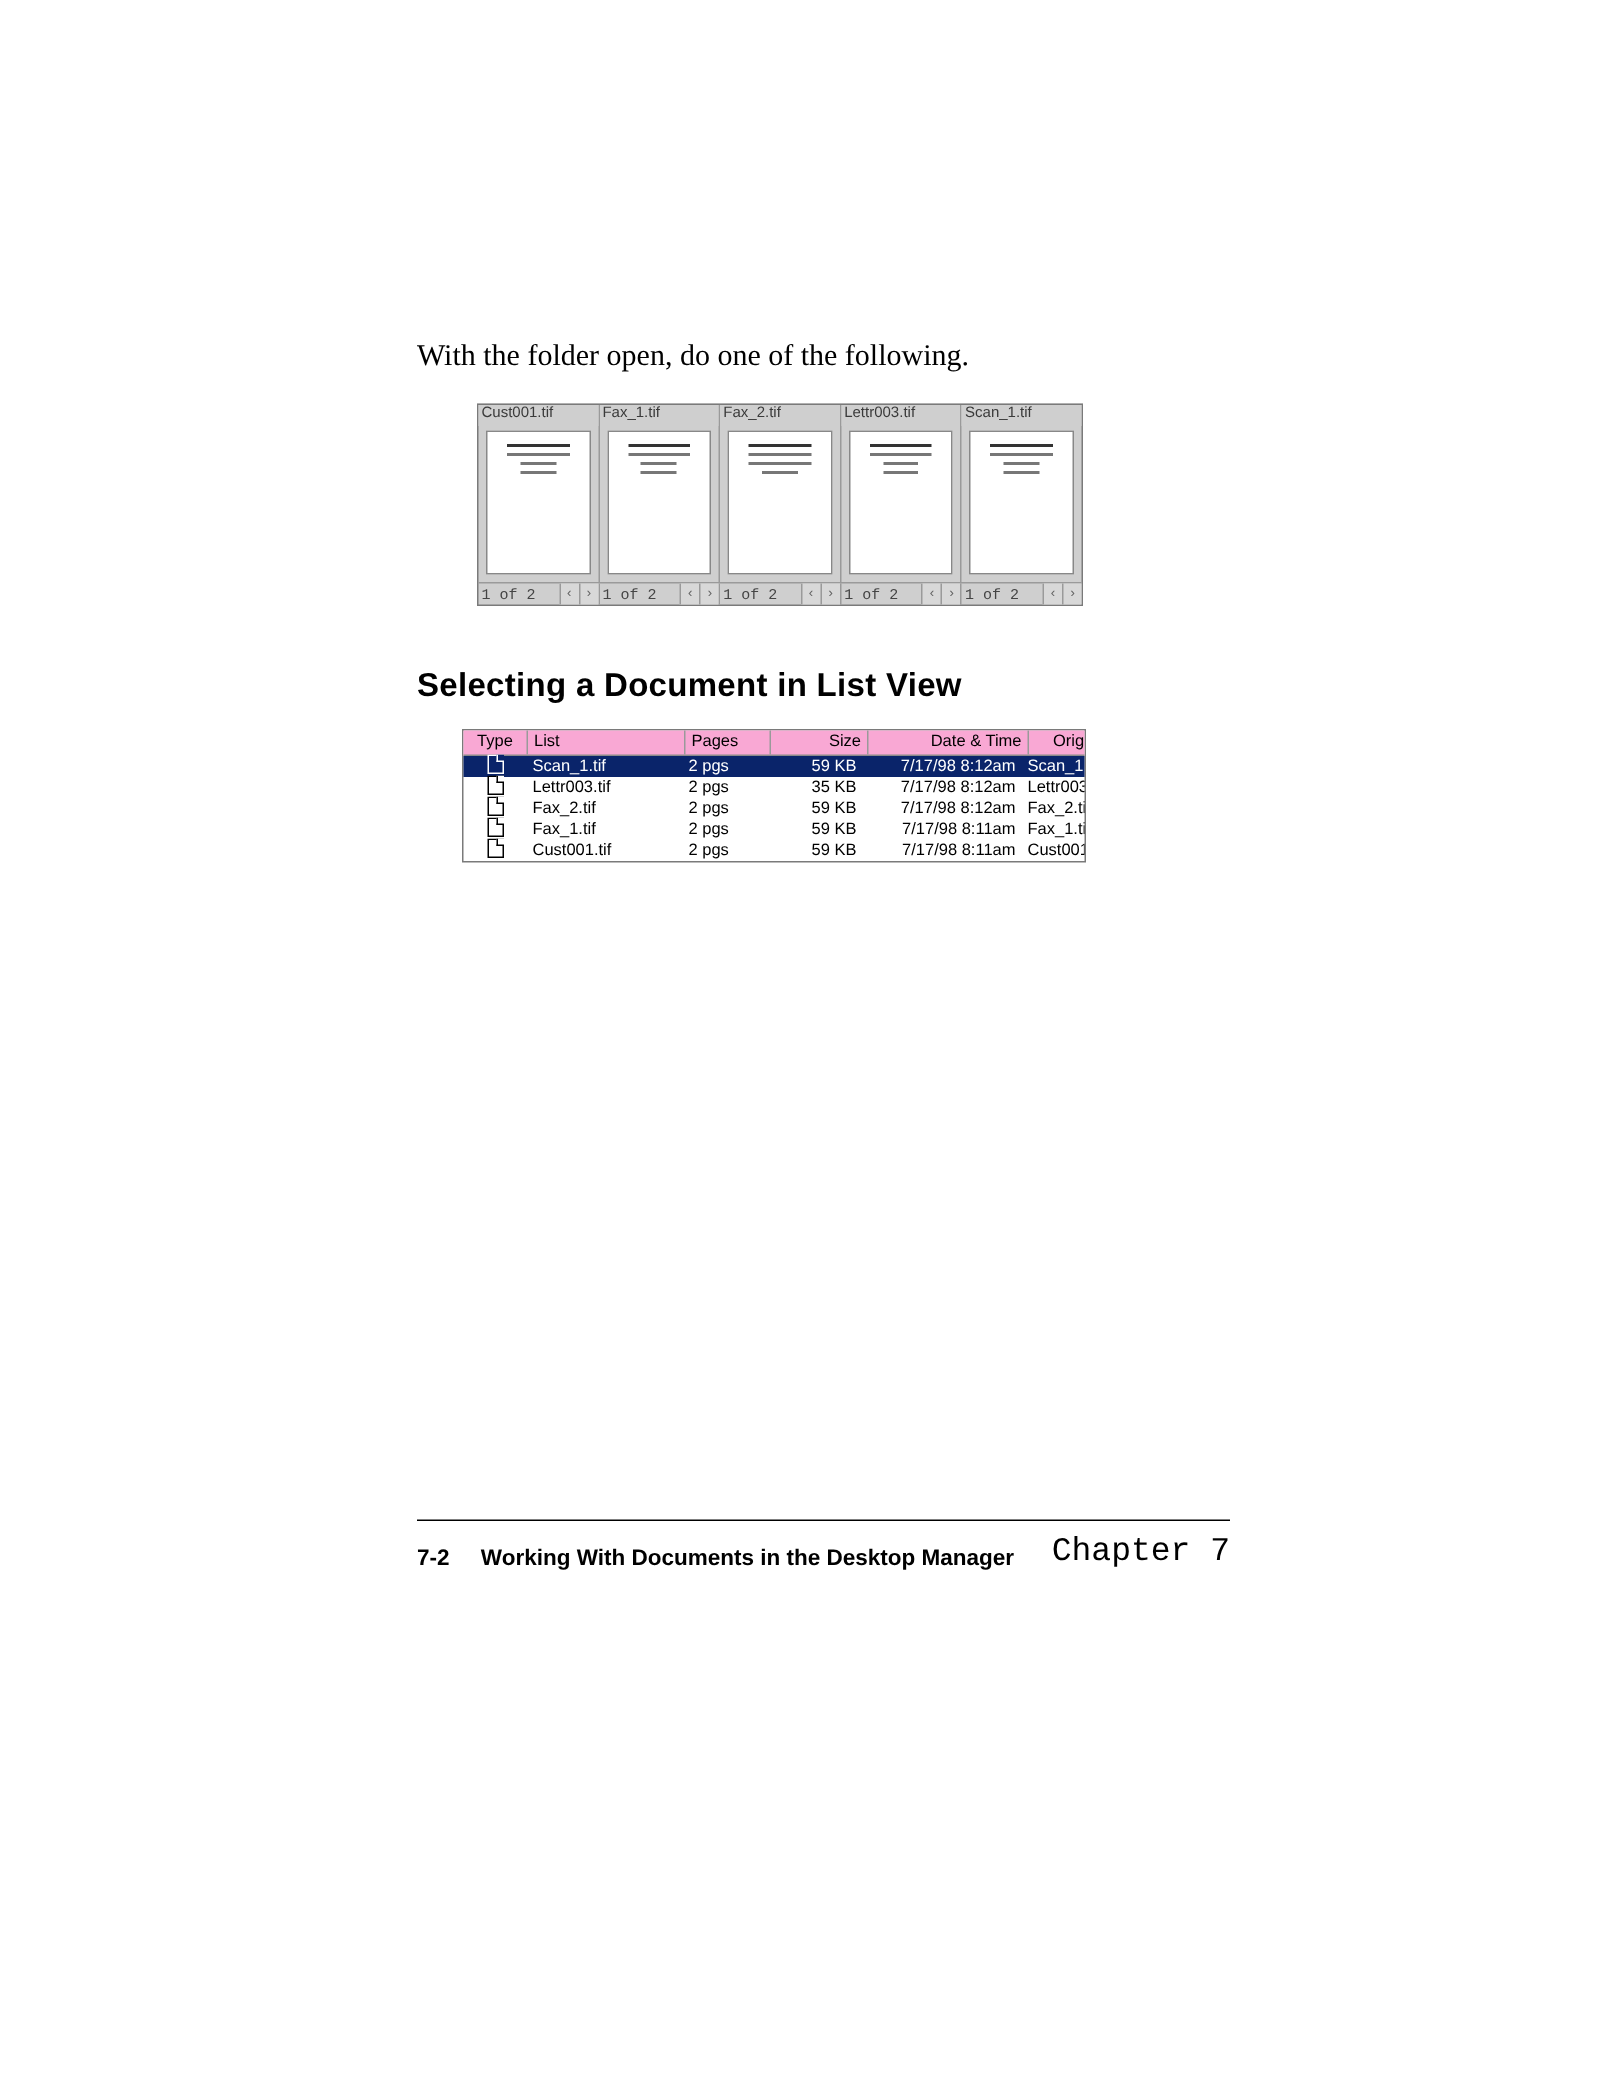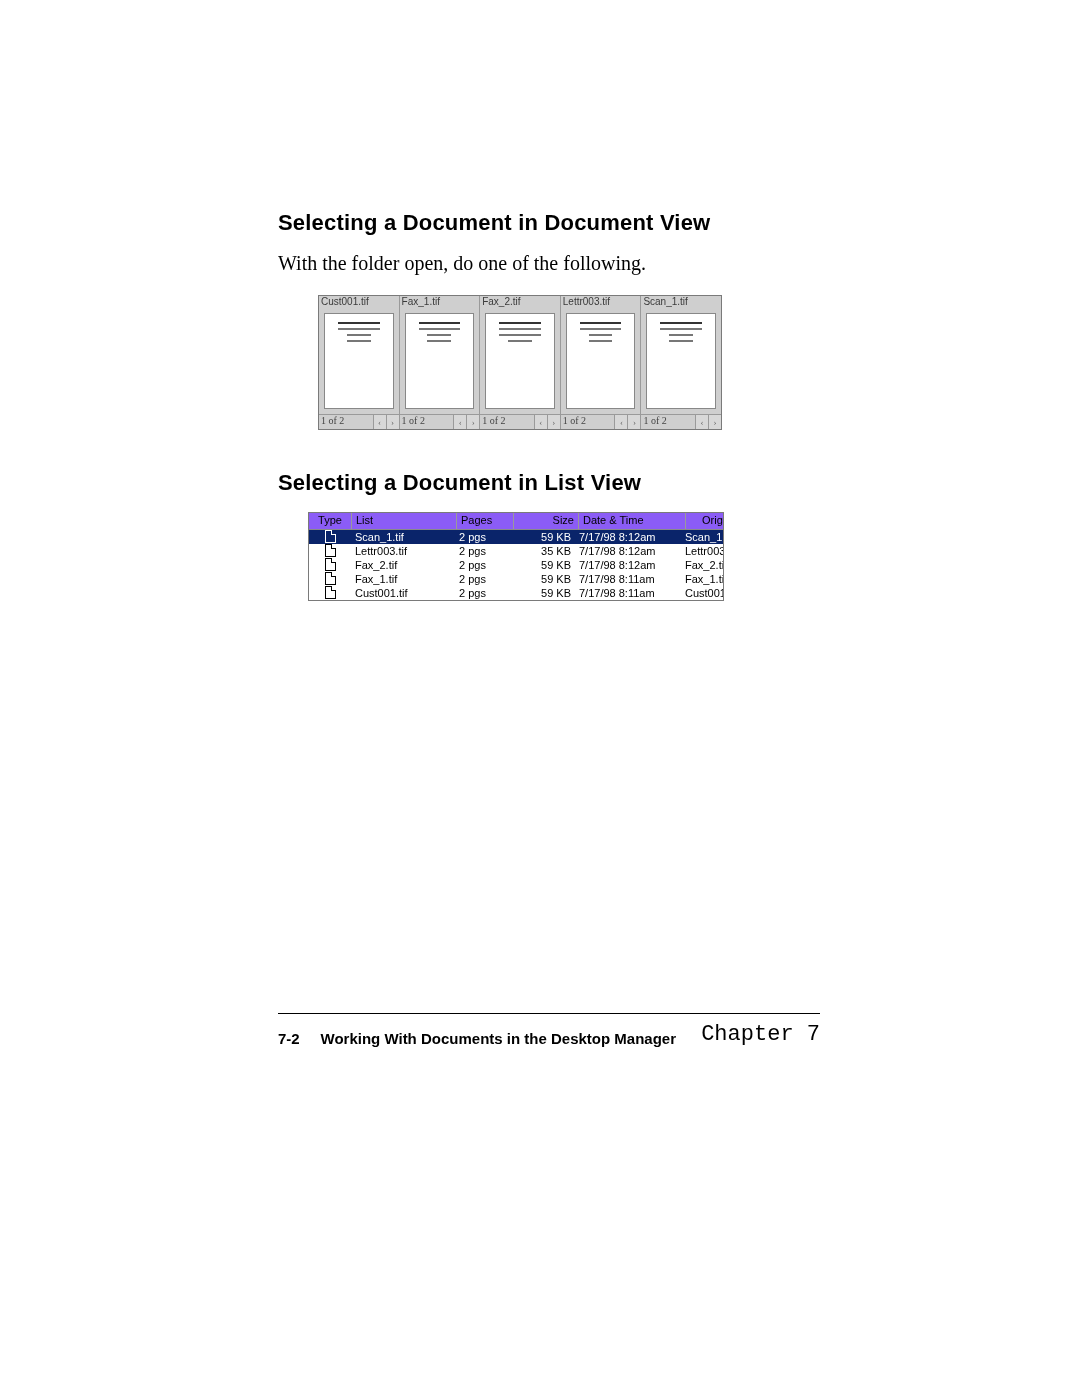--- a/index.html
+++ b/index.html
@@ -99,22 +99,22 @@
   .thumb .preview .line.short { width: 40%; }
   .thumb .preview .line.dark { background: #333; }
   .nav-row {
     display: flex;
     height: 14px;
     border-top: 1px solid #9a9a9a;
   }
   .nav {
     flex: 1 0 0;
     display: flex;
-    align-items: flex-start;
-    font-family: Liberation Serif, serif;
+    align-items: flex-end;
+    font-family: Liberation Mono, monospace;
     font-size: 10px;
     color: #444;
     border-right: 1px solid #9a9a9a;
   }
   .nav:last-child { border-right: none; }
   .nav .count { flex: 1; padding-left: 2px; white-space: nowrap; overflow: hidden; }
   .nav .btn {
     width: 12px;
     height: 100%;
     border-left: 1px solid #9a9a9a;
@@ -131,21 +131,21 @@
     margin: 16px 0 0 30px;
     width: 414px;
     font-family: Arial, Helvetica, sans-serif;
     font-size: 11px;
     border: 1px solid #7a7a7a;
     background: #fff;
     color: #000;
   }
   .lv-header {
     display: flex;
-    background: #8b5cf6;
+    background: #f9a8d4;
     height: 16px;
     border-bottom: 1px solid #8a8a8a;
   }
   .lv-header .hcell {
     border-right: 1px solid #9a9a9a;
     padding: 1px 4px;
     overflow: hidden;
     white-space: nowrap;
   }
   .lv-header .hcell:last-child { border-right: none; margin-left: 12px; }
@@ -157,21 +157,21 @@
   .lv-row.selected { background: #0a246a; color: #fff; }
   .lv-row .cell {
     padding: 0 4px;
     overflow: hidden;
     white-space: nowrap;
   }
   .col-type   { width: 34px;  flex: 0 0 34px;  text-align: center; }
   .col-name   { width: 96px; flex: 0 0 96px; }
   .col-pages  { width: 48px;  flex: 0 0 48px; }
   .col-size   { width: 56px;  flex: 0 0 56px; text-align: right; }
-  .col-date   { width: 98px;  flex: 0 0 98px; }
+  .col-date   { width: 98px;  flex: 0 0 98px; text-align: right; }
   .col-origin { flex: 1; }
   .doc-icon {
     display: inline-block;
     width: 9px; height: 11px;
     border: 1px solid currentColor;
     position: relative;
   }
   .doc-icon::after {
     content: "";
     position: absolute;
@@ -209,21 +209,20 @@
   .footer-right {
     font-family: Liberation Mono, monospace;
     font-size: 22px;
   }
 </style>
 </head>
 <body>
 
 <div class="page">
 
-  <h2 class="section">Selecting a Document in Document View</h2>
   <p class="body">With the folder open, do one of the following.</p>
 
   <div class="docview">
     <div class="docview-row">
       <div class="thumb">
         <div class="label">Cust001.tif</div>
         <div class="preview">
           <div class="line dark"></div>
             <div class="line"></div>
             <div class="line short"></div>

